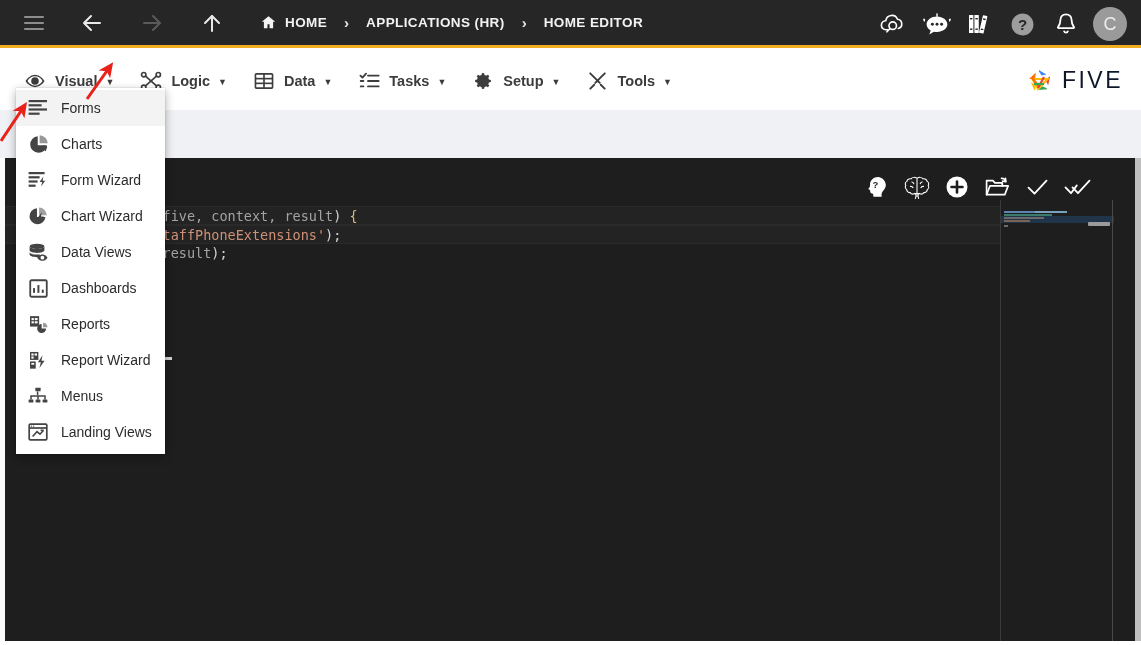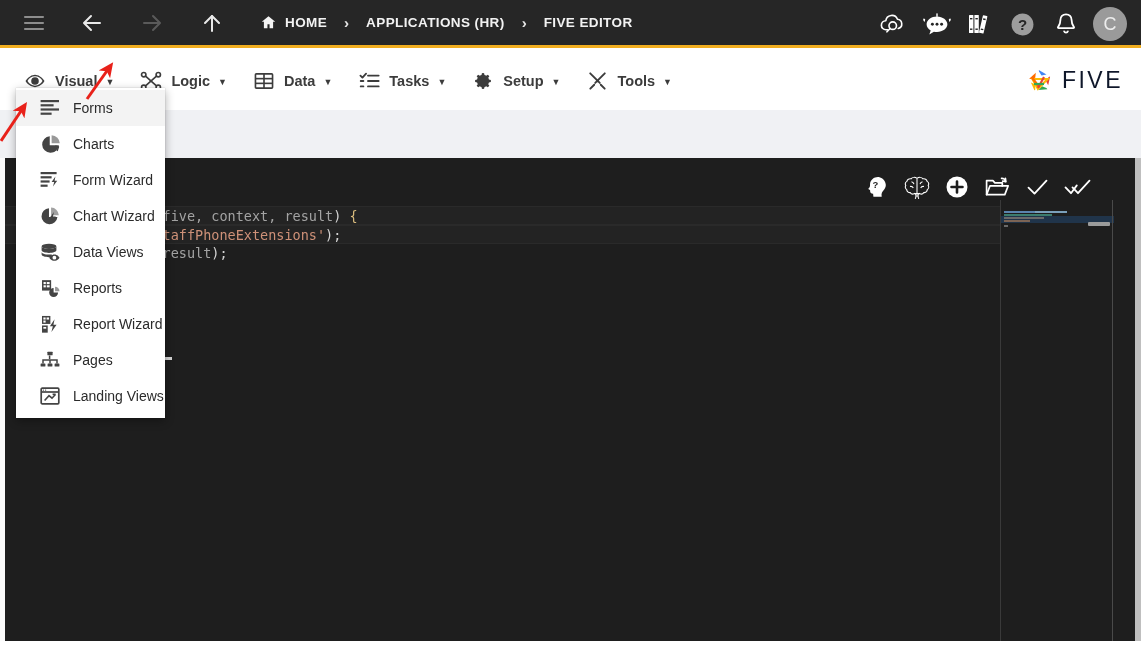--- a/index.html
+++ b/index.html
@@ -188,21 +188,21 @@
     position: absolute; left: 16px; top: 88px;
     width: 149px;
     background: #ffffff;
     box-shadow: 0 3px 9px rgba(0,0,0,.33), 0 0 1px rgba(0,0,0,.25);
     padding: 2px 0 4px 0;
     z-index: 40;
   }
   .dd-item {
     display: flex; align-items: center;
     height: 36px;
-    padding-left: 22px;
+    padding-left: 10px;
     color: #2b2b2b;
     font-size: 14px;
     white-space: nowrap;
     cursor: default;
   }
   .dd-item.active { background: #f3f3f3; }
   .dd-item .dd-ico {
     width: 24px; height: 22px; margin-right: 11px;
     display: flex; align-items: center; justify-content: center;
     color: #444; flex: none;
@@ -257,21 +257,21 @@
             </svg>
           </span>
           <span>HOME</span>
         </div>
         <span class="crumb-sep">›</span>
         <div class="crumb">
           <span>APPLICATIONS (HR)</span>
         </div>
         <span class="crumb-sep">›</span>
         <div class="crumb">
-          <span>FIVE EDITOR</span>
+          <span>HOME EDITOR</span>
         </div>
       </div>
     </div>
 
     <div class="topbar-right">
 
       <div class="tr-icon">
         <svg width="27" height="25" viewBox="0 0 28 26" fill="none" stroke="#ffffff" stroke-width="1.7" stroke-linecap="round" stroke-linejoin="round">
           <path d="M8 18.5H6.2A4.7 4.7 0 0 1 6 9.1a6.3 6.3 0 0 1 12.1-1.6 4.9 4.9 0 0 1 .9 9.6"></path>
           <circle cx="13.2" cy="14.2" r="3.9"></circle>
@@ -564,20 +564,31 @@
         <svg width="20" height="18" viewBox="0 0 20 18" fill="#444">
           <ellipse cx="9" cy="3.3" rx="7.4" ry="2.6"></ellipse>
           <path d="M1.6 3.3v4c0 1.4 3.3 2.6 7.4 2.6s7.4-1.2 7.4-2.6v-4c0 1.4-3.3 2.6-7.4 2.6S1.6 4.7 1.6 3.3z"></path>
           <path d="M1.6 8.4v3.2c0 1.4 3.3 2.6 7.4 2.6 1 0 2-.1 2.8-.2v-2.6c-1 .2-1.9.2-2.8.2-4.1 0-7.4-1.2-7.4-2.6z"></path>
           <path d="M14.4 11.6c-2.9 0-5 2.6-5 3.1s2.1 3.1 5 3.1 5-2.6 5-3.1-2.1-3.1-5-3.1zm0 5a1.9 1.9 0 1 1 0-3.8 1.9 1.9 0 0 1 0 3.8z"></path>
         </svg>
       </span>
       <span>Data Views</span>
     </div>
 
+    <div class="dd-item">
+      <span class="dd-ico">
+        <svg width="19" height="19" viewBox="0 0 20 20" fill="none" stroke="#444" stroke-width="1.9">
+          <rect x="1.3" y="1.3" width="17.4" height="17.4" rx="1.4"></rect>
+          <line x1="5.3" y1="14.6" x2="5.3" y2="9.6" stroke-width="2.1"></line>
+          <line x1="9.9" y1="14.6" x2="9.9" y2="6.4" stroke-width="2.1"></line>
+          <line x1="14.5" y1="14.6" x2="14.5" y2="11.2" stroke-width="2.1"></line>
+        </svg>
+      </span>
+      <span>Dashboards</span>
+    </div>
 
     <div class="dd-item">
       <span class="dd-ico">
         <svg width="20" height="19" viewBox="0 0 20 20" fill="#444">
           <path d="M1.6 1.2h9.6v11H1.6z"></path>
           <rect x="3.2" y="3.2" width="2.4" height="2.2" fill="#fff"></rect>
           <rect x="6.6" y="3.2" width="3" height="2.2" fill="#fff"></rect>
           <rect x="3.2" y="6.6" width="2.4" height="2.2" fill="#fff"></rect>
           <rect x="6.6" y="6.6" width="3" height="2.2" fill="#fff"></rect>
           <path d="M13.8 9.6a4.7 4.7 0 1 0 4.7 4.7h-4.7z"></path>
@@ -605,21 +616,21 @@
     <div class="dd-item">
       <span class="dd-ico">
         <svg width="20" height="18" viewBox="0 0 20 18" fill="#444">
           <rect x="7.4" y="0.8" width="5.2" height="3.4" rx="0.5"></rect>
           <rect x="0.6" y="12.4" width="4.8" height="3.2" rx="0.5"></rect>
           <rect x="7.6" y="12.4" width="4.8" height="3.2" rx="0.5"></rect>
           <rect x="14.6" y="12.4" width="4.8" height="3.2" rx="0.5"></rect>
           <path d="M9.6 4.4v3.6M3 12.4V9h14v3.4M10 9v3.4" stroke="#444" stroke-width="1.5" fill="none"></path>
         </svg>
       </span>
-      <span>Pages</span>
+      <span>Menus</span>
     </div>
 
     <div class="dd-item">
       <span class="dd-ico">
         <svg width="20" height="18" viewBox="0 0 20 18" fill="none" stroke="#444" stroke-width="1.7">
           <rect x="1.2" y="1.2" width="17.6" height="15.6" rx="1"></rect>
           <line x1="1.2" y1="5" x2="18.8" y2="5"></line>
           <circle cx="3.4" cy="3.1" r="0.7" fill="#444" stroke="none"></circle>
           <circle cx="5.6" cy="3.1" r="0.7" fill="#444" stroke="none"></circle>
           <polyline points="4.6,13.5 9,8.6 12,11.2 15.4,7.5" stroke-width="1.6"></polyline>

